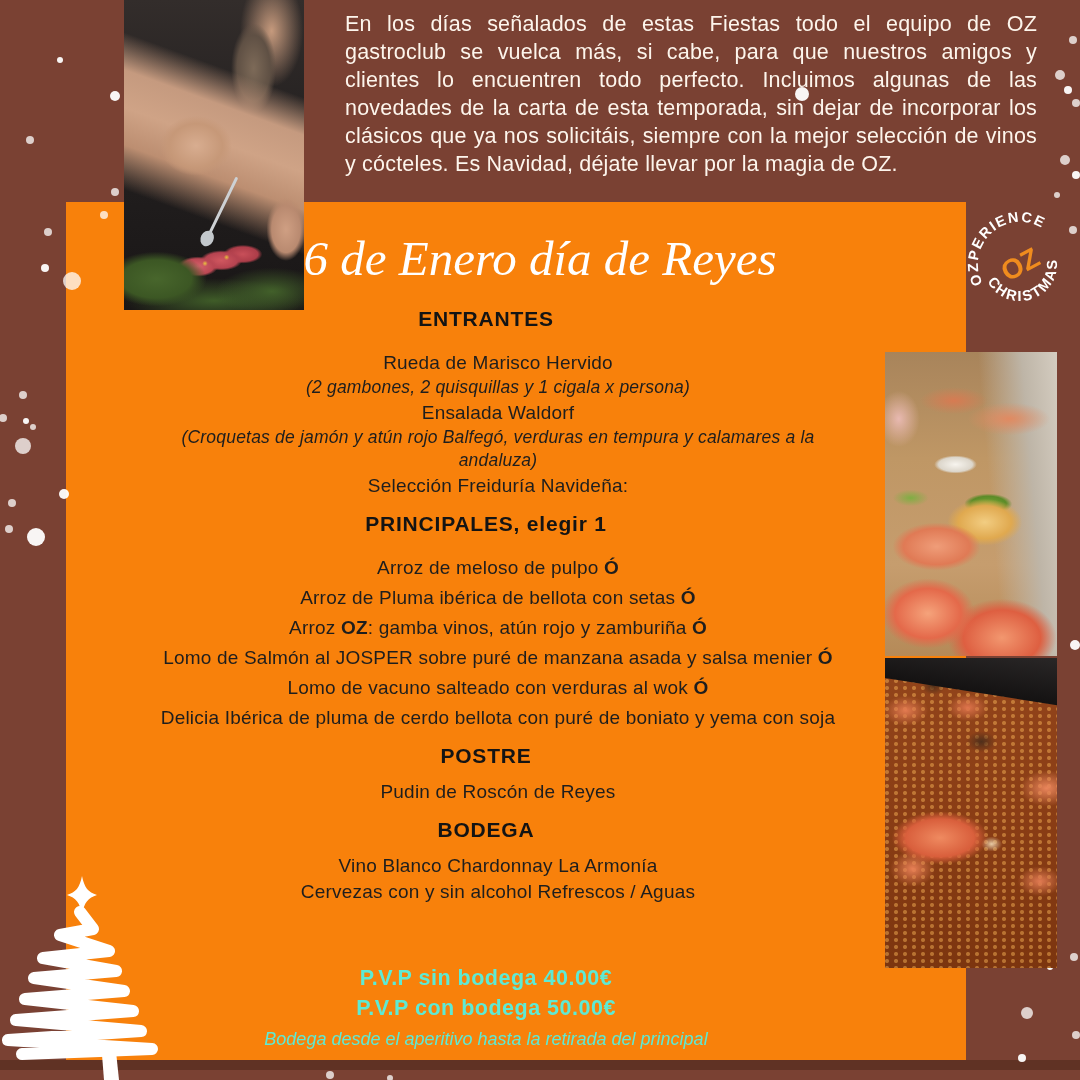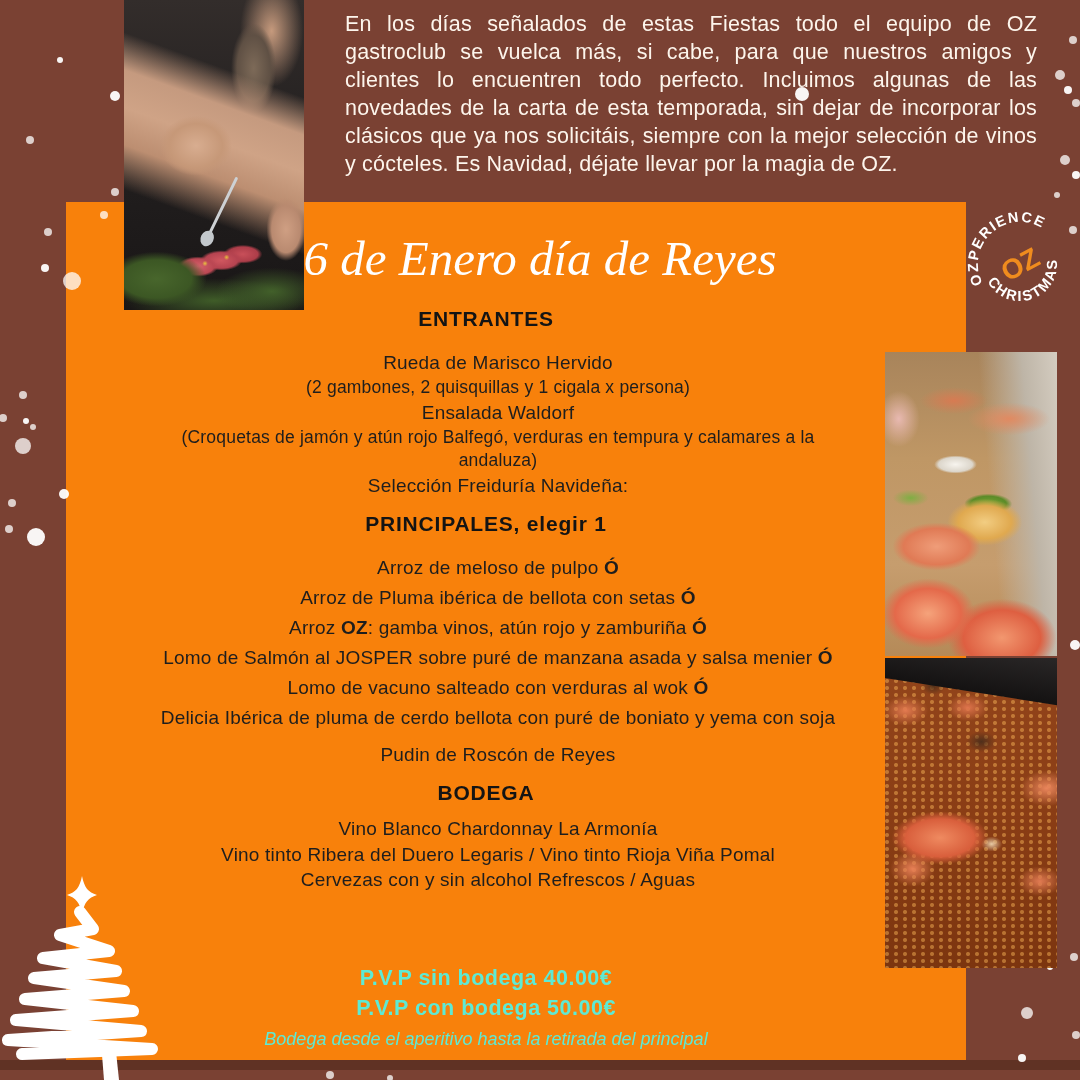--- a/index.html
+++ b/index.html
@@ -21,21 +21,21 @@
          color:#ffffff;font-family:Liberation Serif, serif;font-style:italic;
          font-size:49px;line-height:62px;}
 
   
   .menu-body{position:absolute;left:66px;top:306px;width:840px;text-align:center;
              color:#1e1e1e;}
   .menu-heading{font-size:21px;line-height:25px;font-weight:bold;color:#141414;
                 letter-spacing:.8px;margin-bottom:20px;}
   .menu-section + .menu-section{margin-top:14px;}
   .menu-item{font-size:19px;line-height:23px;margin:2px auto;letter-spacing:.2px;padding-left:24px;}
-  .menu-item.italic{font-size:17.5px;max-width:700px;}
+  .menu-item.italic{font-style:italic;font-size:17.5px;max-width:700px;}
   .menu-section.wide .menu-item{margin:7px auto;}
   .menu-section.postre .menu-heading,.menu-section.bodega .menu-heading{margin-bottom:12px;}
   .menu-section.bodega .menu-item{margin:2.5px auto;}
   .seg-bold{font-weight:bold;}
 
   
   .pricing{position:absolute;left:66px;top:963px;width:840px;text-align:center;color:#5eead4;}
   .price{font-weight:bold;font-size:21.5px;line-height:30px;letter-spacing:.5px;}
   .price-note{font-style:italic;font-size:18px;line-height:22px;margin-top:5px;}
 
@@ -194,26 +194,26 @@
       <div class="menu-section principales wide">
         <div class="menu-heading">PRINCIPALES, elegir 1</div>
         <div class="menu-item"><span>Arroz de meloso de pulpo </span><span class="seg-bold">Ó</span></div>
         <div class="menu-item"><span>Arroz de Pluma ibérica de bellota con setas </span><span class="seg-bold">Ó</span></div>
         <div class="menu-item"><span>Arroz </span><span class="seg-bold">OZ</span><span>: gamba vinos, atún rojo y zamburiña </span><span class="seg-bold">Ó</span></div>
         <div class="menu-item"><span>Lomo de Salmón al JOSPER sobre puré de manzana asada y salsa menier </span><span class="seg-bold">Ó</span></div>
         <div class="menu-item"><span>Lomo de vacuno salteado con verduras al wok </span><span class="seg-bold">Ó</span></div>
         <div class="menu-item"><span>Delicia Ibérica de pluma de cerdo bellota con puré de boniato y yema con soja</span></div>
       </div>
       <div class="menu-section postre">
+        <div class="menu-heading">POSTRE</div>
         <div class="menu-item"><span>Pudin de Roscón de Reyes</span></div>
       </div>
       <div class="menu-section bodega">
         <div class="menu-heading">BODEGA</div>
         <div class="menu-item"><span>Vino Blanco Chardonnay La Armonía</span></div>
-        <div class="menu-item"><span>Vino tinto Ribera del Duero Legaris / Vino tinto Rioja Viña Pomal</span></div>
         <div class="menu-item"><span>Cervezas con y sin alcohol Refrescos / Aguas</span></div>
       </div>
     </div>
 
   <div class="pricing">
     <div class="price">P.V.P sin bodega 40.00€</div>
     <div class="price">P.V.P con bodega 50.00€</div>
     <div class="price-note">Bodega desde el aperitivo hasta la retirada del principal</div>
   </div>
 

